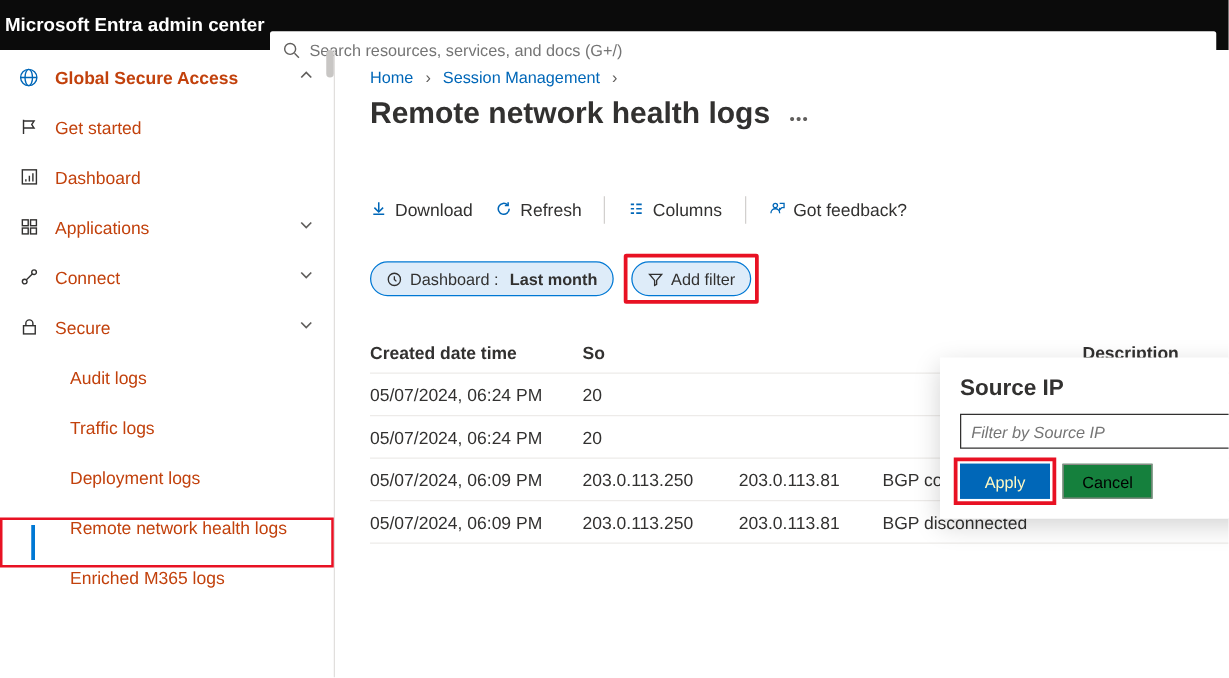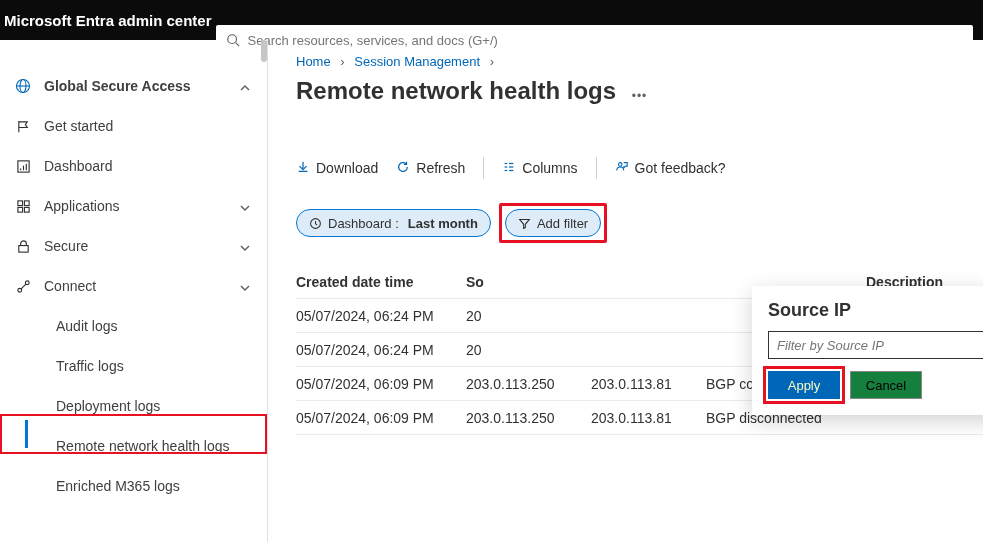--- a/index.html
+++ b/index.html
@@ -11,21 +11,21 @@
   .search-wrap { flex: 1; padding-right: 10px; }
   .search { width: 100%; height: 30px; background: #fff; border: none; border-radius: 2px; padding: 0 10px 0 32px; font-size: 13px; color: #323130; }
   .search-wrap { position: relative; margin-top: 40px; }
   .search-icon { position: absolute; left: 10px; top: 50%; transform: translateY(-50%); color: #605e5c; }
 
   
   .shell { display: flex; height: calc(542px - 40px); }
   .sidebar { width: 268px; border-right: 1px solid #e1dfdd; padding-top: 14px; position: relative; }
   .scroll-nub { position: absolute; right: 0; top: 0; width: 6px; height: 22px; background: #c8c6c4; border-radius: 3px; }
 
-  .nav-item { display: flex; align-items: flex-end; height: 40px; padding: 0 16px 0 14px; cursor: pointer; font-size: 14px; color: #404040; }
+  .nav-item { display: flex; align-items: flex-start; height: 40px; padding: 0 16px 0 14px; cursor: pointer; font-size: 14px; color: #c2410c; }
   .nav-item.sub { padding-left: 56px; font-size: 14px; font-weight: 400; }
   .nav-item .nav-icon { width: 18px; margin-right: 12px; display: inline-flex; align-items: center; justify-content: center; color: #323130; }
   .nav-item.bold { font-weight: 600; }
   .nav-item .chev { margin-left: auto; color: #605e5c; }
   .nav-item.active { background: #fff; position: relative; }
   .nav-item.active::before { content: ""; position: absolute; left: 25px; top: 6px; bottom: 6px; width: 3px; background: #0078d4; }
   .redbox { outline: 2px solid #e81123; outline-offset: -2px; }
 
   
   .main { flex: 1; padding: 14px 0 0 28px; position: relative; overflow: hidden; }
@@ -136,41 +136,41 @@
       <span class="chev">
           <svg width="12" height="12" viewBox="0 0 12 12" fill="none" stroke="currentColor" stroke-width="1.4">
             <polyline points="2,4 6,8 10,4"></polyline>
           </svg>
         </span>
     </div>
 
     <div class="nav-item">
       <span class="nav-icon">
         <svg width="15" height="15" viewBox="0 0 16 16" fill="none" stroke="currentColor" stroke-width="1.2">
-            <rect x="3" y="7" width="10" height="7"></rect>
-            <path d="M5 7 V5 a3 3 0 0 1 6 0 V7"></path>
-          </svg>
-      </span>
-      <span>Secure</span>
+            <circle cx="4" cy="12" r="2"></circle>
+            <circle cx="12" cy="4" r="2"></circle>
+            <line x1="5.5" y1="10.5" x2="10.5" y2="5.5"></line>
+          </svg>
+      </span>
+      <span>Connect</span>
       <span class="chev">
           <svg width="12" height="12" viewBox="0 0 12 12" fill="none" stroke="currentColor" stroke-width="1.4">
             <polyline points="2,4 6,8 10,4"></polyline>
           </svg>
         </span>
     </div>
 
     <div class="nav-item">
       <span class="nav-icon">
         <svg width="15" height="15" viewBox="0 0 16 16" fill="none" stroke="currentColor" stroke-width="1.2">
-            <circle cx="4" cy="12" r="2"></circle>
-            <circle cx="12" cy="4" r="2"></circle>
-            <line x1="5.5" y1="10.5" x2="10.5" y2="5.5"></line>
-          </svg>
-      </span>
-      <span>Connect</span>
+            <rect x="3" y="7" width="10" height="7"></rect>
+            <path d="M5 7 V5 a3 3 0 0 1 6 0 V7"></path>
+          </svg>
+      </span>
+      <span>Secure</span>
       <span class="chev">
           <svg width="12" height="12" viewBox="0 0 12 12" fill="none" stroke="currentColor" stroke-width="1.4">
             <polyline points="2,4 6,8 10,4"></polyline>
           </svg>
         </span>
     </div>
 
 
     <div class="nav-item sub">
         <span>Audit logs</span>

